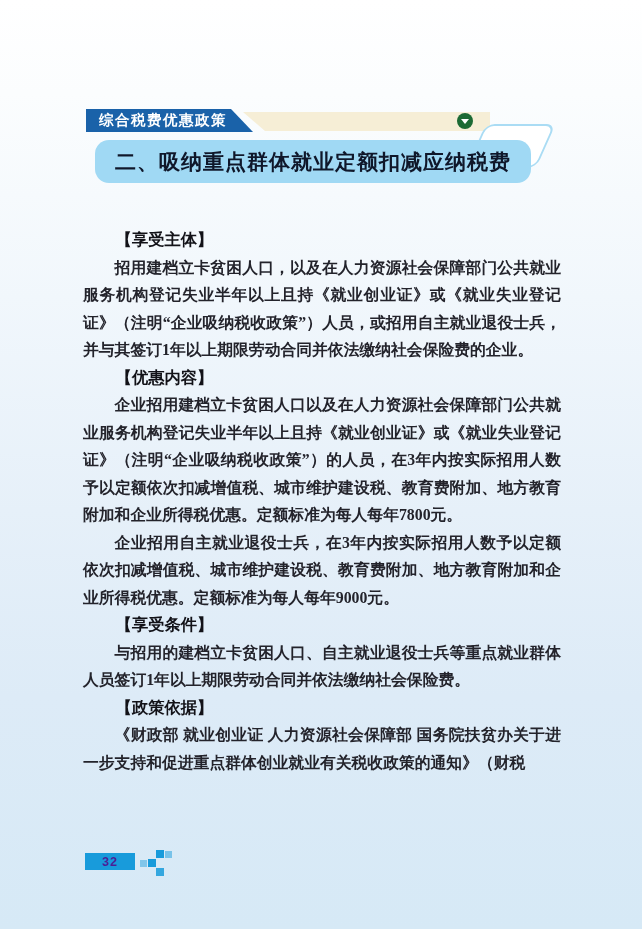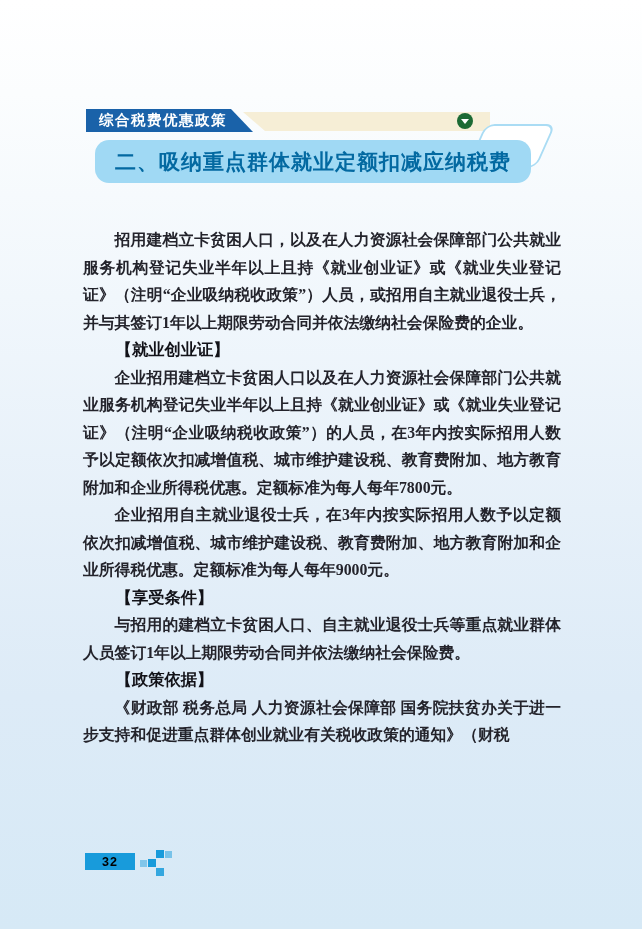--- a/index.html
+++ b/index.html
@@ -37,42 +37,42 @@
     position:absolute;left:476px;top:124px;width:66px;height:40px;
     background:#ffffff;border:2px solid #aadcf4;border-radius:9px;
     transform:skewX(-24deg);
   }
   .banner{
     position:absolute;left:95px;top:140px;width:436px;height:43px;
     background:#a0d9f4;border-radius:14px;
     display:flex;align-items:center;justify-content:center;
   }
   .banner .banner-text{
-    font-size:21px;font-weight:bold;color:#0369a1;letter-spacing:1px;
+    font-size:21px;font-weight:bold;color:#0f172a;letter-spacing:1px;
     font-family:"Liberation Sans",sans-serif;
   }
 
   
   .bodytext{
     position:absolute;left:83px;top:226px;width:478px;
     font-family:"Liberation Serif",serif;
     font-size:15.8px;line-height:27.5px;color:#23232b;font-weight:600;
     text-align:justify;
   }
   .bodytext p{margin:0;text-indent:2em;font-family:Liberation Serif, serif;}
   .bodytext .sec-head{
     font-family:"Liberation Sans",sans-serif;
     font-weight:bold;color:#121218;font-size:16.3px;
     text-indent:2em;margin:0;text-align:left;
   }
 
   
   .pagenum{
     position:absolute;left:85px;top:853px;width:50px;height:17px;
-    background:#189bdb;color:#000000;font-size:12.5px;font-weight:bold;
+    background:#189bdb;color:#4c1d95;font-size:12.5px;font-weight:bold;
     display:flex;align-items:center;justify-content:center;letter-spacing:1px;
   }
   .pixsq{position:absolute;left:140px;top:850px;}
 </style>
 </head>
 <body>
 
 <div class="page">
 
   <div class="runhead">
@@ -82,31 +82,32 @@
       <div class="tri"></div>
     </div>
   </div>
 
   <div class="deco-shape"></div>
   <div class="banner">
     <span class="banner-text">二、吸纳重点群体就业定额扣减应纳税费</span>
   </div>
 
   <div class="bodytext">
+    <p class="sec-head">【享受主体】</p>
     <p>招用建档立卡贫困人口，以及在人力资源社会保障部门公共就业服务机构登记失业半年以上且持《就业创业证》或《就业失业登记证》（注明“企业吸纳税收政策”）人员，或招用自主就业退役士兵，并与其签订1年以上期限劳动合同并依法缴纳社会保险费的企业。</p>
 
-    <p class="sec-head">【就业创业证】</p>
+    <p class="sec-head">【优惠内容】</p>
     <p>企业招用建档立卡贫困人口以及在人力资源社会保障部门公共就业服务机构登记失业半年以上且持《就业创业证》或《就业失业登记证》（注明“企业吸纳税收政策”）的人员，在3年内按实际招用人数予以定额依次扣减增值税、城市维护建设税、教育费附加、地方教育附加和企业所得税优惠。定额标准为每人每年7800元。</p>
     <p>企业招用自主就业退役士兵，在3年内按实际招用人数予以定额依次扣减增值税、城市维护建设税、教育费附加、地方教育附加和企业所得税优惠。定额标准为每人每年9000元。</p>
 
     <p class="sec-head">【享受条件】</p>
     <p>与招用的建档立卡贫困人口、自主就业退役士兵等重点就业群体人员签订1年以上期限劳动合同并依法缴纳社会保险费。</p>
 
     <p class="sec-head">【政策依据】</p>
-    <p>《财政部 税务总局 人力资源社会保障部 国务院扶贫办关于进一步支持和促进重点群体创业就业有关税收政策的通知》（财税</p>
+    <p>《财政部 就业创业证 人力资源社会保障部 国务院扶贫办关于进一步支持和促进重点群体创业就业有关税收政策的通知》（财税</p>
   </div>
 
   <div class="pagenum">32</div>
   <svg class="pixsq" width="34" height="26" viewBox="0 0 34 26" xmlns="http://www.w3.org/2000/svg">
     <rect x="16" y="0" width="8" height="8" fill="#189bdb"></rect>
     <rect x="25" y="1" width="7" height="7" fill="#189bdb" opacity="0.5"></rect>
     <rect x="0" y="10" width="7" height="7" fill="#189bdb" opacity="0.45"></rect>
     <rect x="8" y="9" width="8" height="8" fill="#189bdb"></rect>
     <rect x="16" y="18" width="8" height="8" fill="#189bdb" opacity="0.85"></rect>
   </svg>

